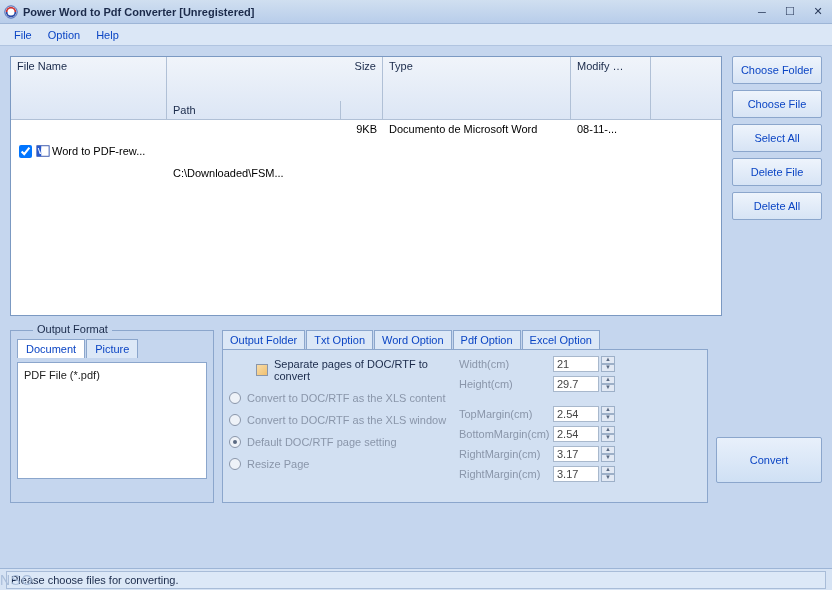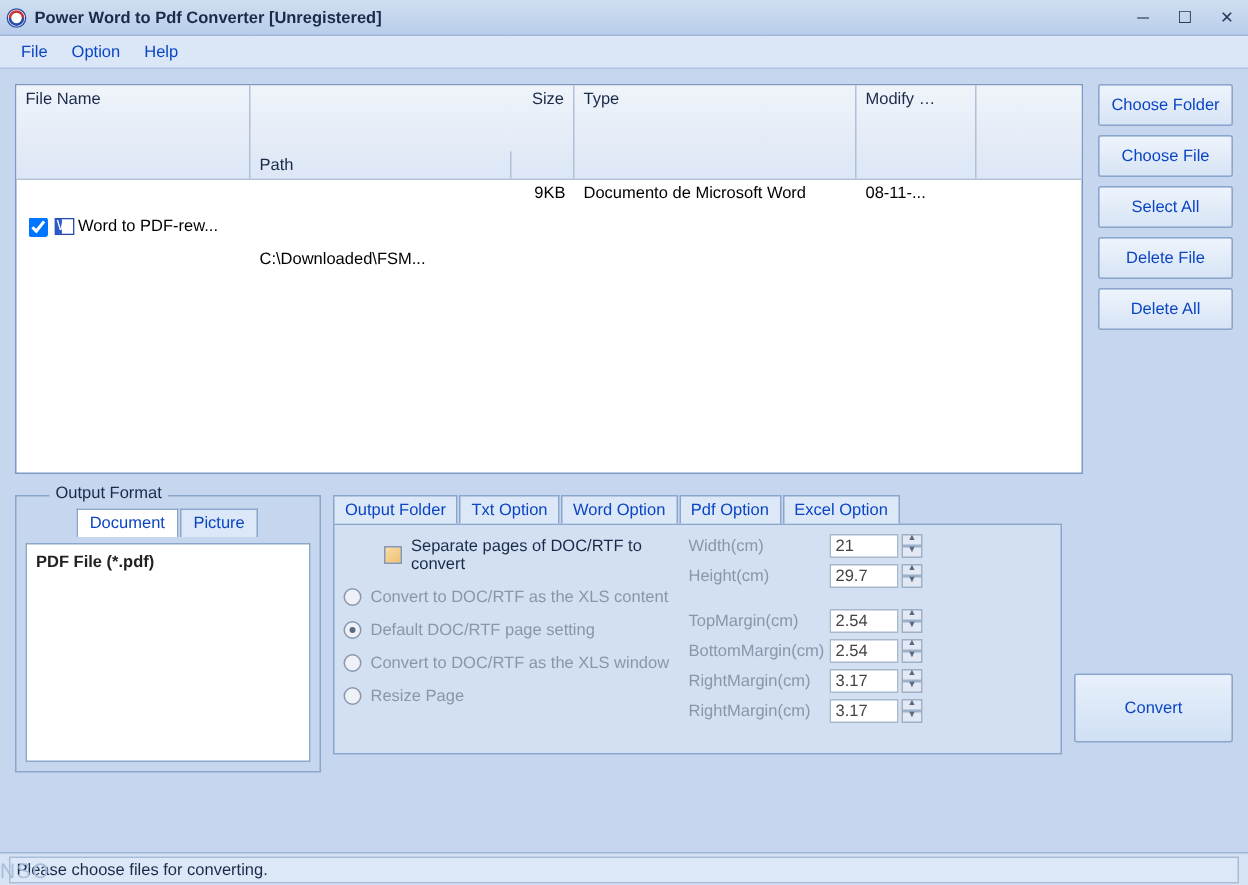--- a/index.html
+++ b/index.html
@@ -33,24 +33,24 @@
 
 .sidebuttons { width: 90px; display: flex; flex-direction: column; gap: 6px; }
 .btn { height: 28px; background: linear-gradient(#eef4fc, #d7e4f5); border: 1px solid #8ba6cc; color: #0b45c4; display: flex; align-items: center; justify-content: center; cursor: pointer; border-radius: 2px; }
 
 .lower { margin-top: 14px; display: flex; gap: 8px; }
 
 .groupbox { border: 1px solid #8ba6cc; padding: 8px 6px 6px 6px; position: relative; }
 .groupbox-label { position: absolute; top: -8px; left: 22px; background: #c5d6ee; padding: 0 4px; color: #1a2a4a; }
 
 .output-format { width: 204px; }
-.tabs { display: flex; margin-bottom: 4px; justify-content: center; }
+.tabs { display: flex; margin-bottom: 4px; }
 .tab { padding: 3px 8px; border: 1px solid #8ba6cc; border-bottom: none; background: #dce8f7; color: #0b45c4; cursor: pointer; margin-right: 1px; }
 .tab.active { background: #fff; }
-.tab-body { background: #fff; border: 1px solid #8ba6cc; height: 146px; padding: 6px; color: #222; font-weight: bold; }
+.tab-body { background: #fff; border: 1px solid #8ba6cc; height: 117px; padding: 6px; color: #222; }
 
 .options-panel { flex: 1; }
 .opt-tabs { display: flex; }
 .opt-tab { padding: 3px 7px; border: 1px solid #8ba6cc; border-bottom: none; background: #dce8f7; color: #0b45c4; cursor: pointer; margin-right: 1px; white-space: nowrap; }
 .opt-body { border: 1px solid #8ba6cc; background: #d2e0f2; height: 154px; display: flex; }
 
 .radio-col { width: 230px; padding: 8px 6px; display: flex; flex-direction: column; gap: 10px; }
 .radio-row { display: flex; align-items: center; gap: 6px; color: #8a96aa; }
 .radio-row.enabled { color: #1a2a4a; margin-left: 27px; }
 .r-circle { width: 12px; height: 12px; border-radius: 50%; border: 1px solid #8a96aa; background: #eef2f8; display: inline-flex; align-items: center; justify-content: center; flex-shrink: 0; }
@@ -151,29 +151,29 @@
         <div class="radio-col">
           <div class="radio-row enabled">
               <span class="r-square"></span>
               <span>Separate pages of DOC/RTF to convert</span>
             </div>
           <div class="radio-row">
               <span class="r-circle"></span>
               <span>Convert to DOC/RTF as the XLS content</span>
             </div>
           <div class="radio-row">
+              <span class="r-circle"></span>
+              <span>Convert to DOC/RTF as the XLS window</span>
+            </div>
+          <div class="radio-row">
               <span class="r-circle sel"></span>
               <span>Default DOC/RTF page setting</span>
             </div>
           <div class="radio-row">
               <span class="r-circle"></span>
-              <span>Convert to DOC/RTF as the XLS window</span>
-            </div>
-          <div class="radio-row">
-              <span class="r-circle"></span>
               <span>Resize Page</span>
             </div>
         </div>
         <div class="margins-col">
           <div class="m-row">
               <label>Width(cm)</label>
               <input value="21" style="">
               <div class="spinner">
                 <div>▲</div>
                 <div>▼</div>

